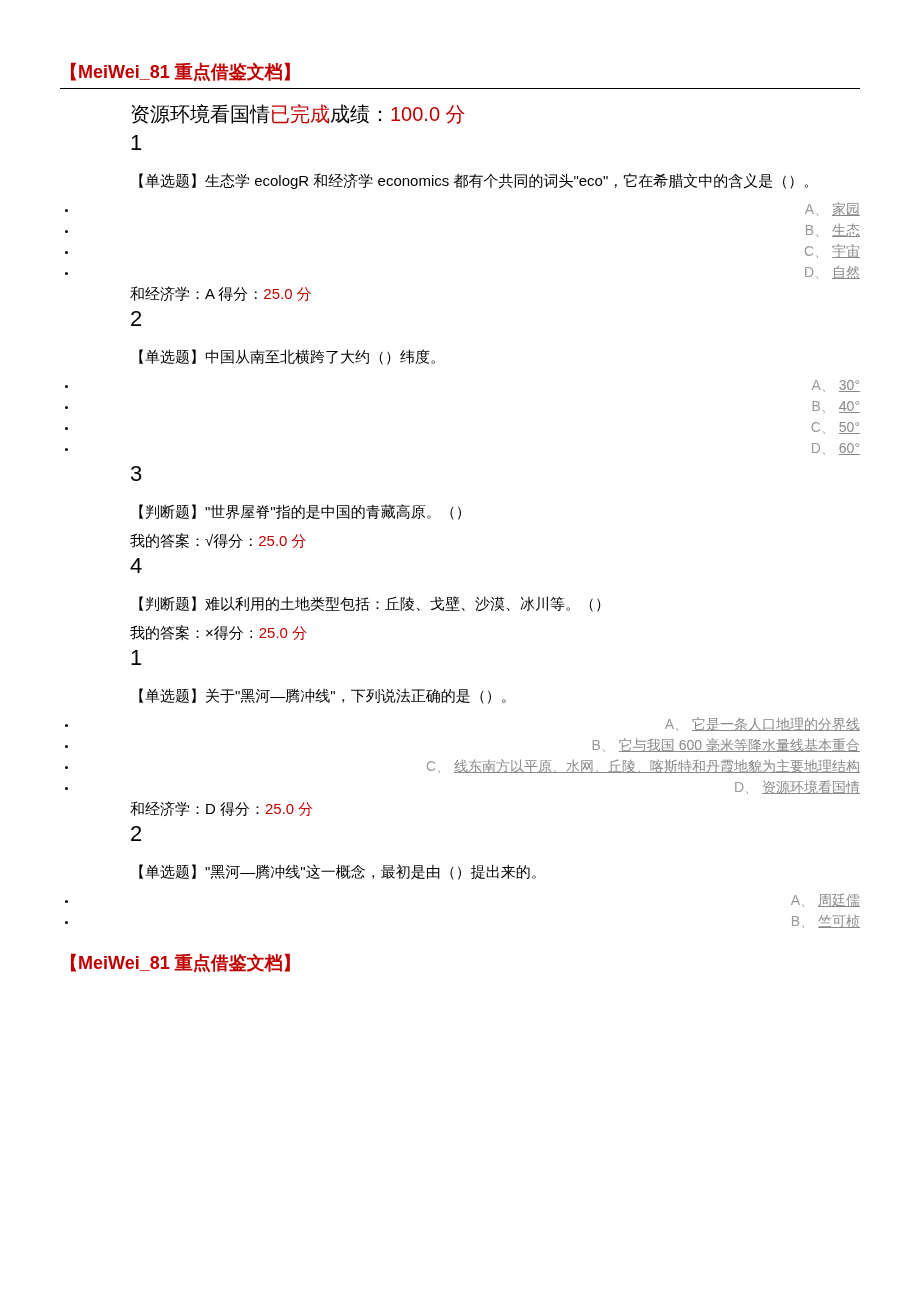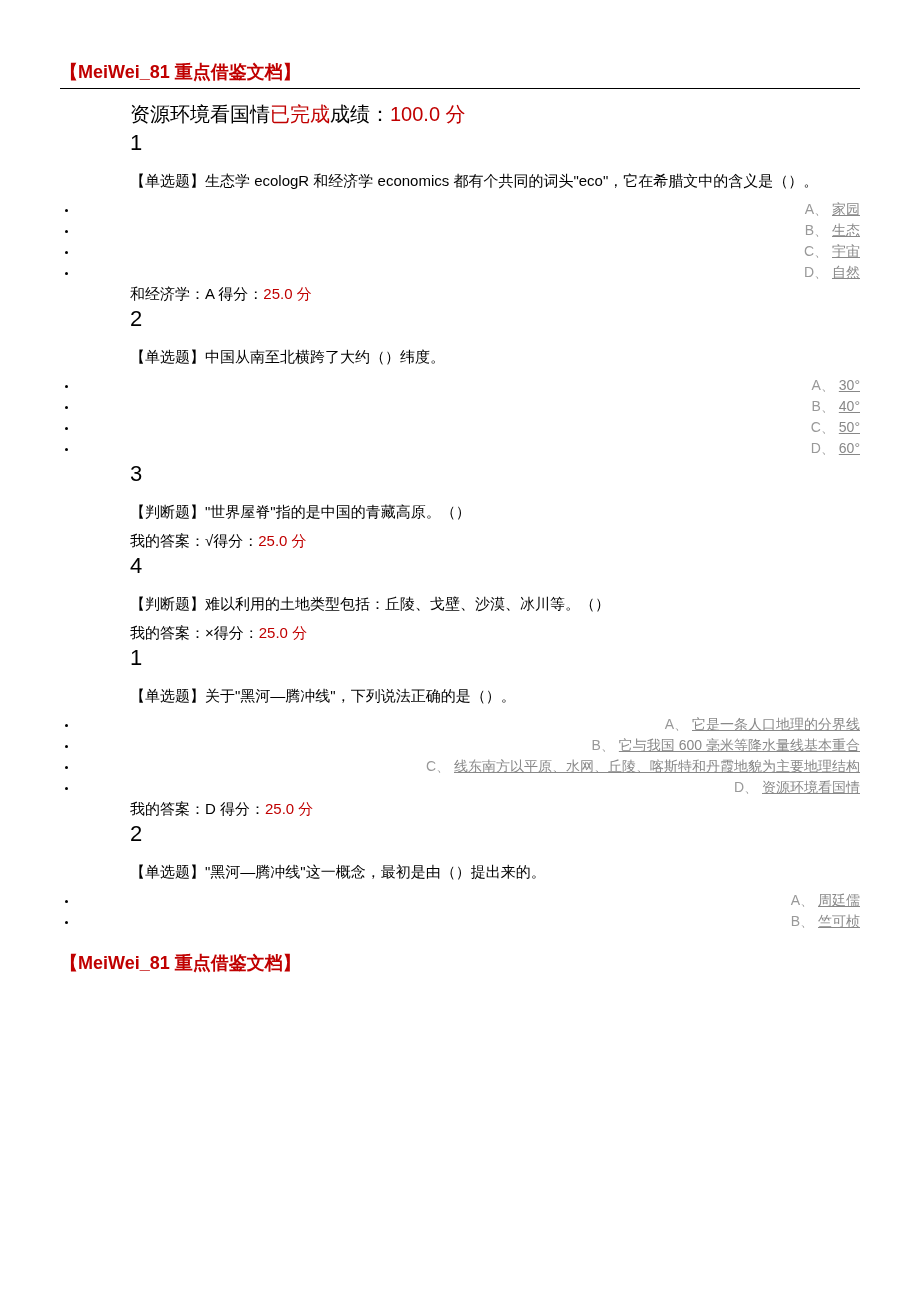--- a/index.html
+++ b/index.html
@@ -107,21 +107,21 @@
       <div class="qtext">【判断题】难以利用的土地类型包括：丘陵、戈壁、沙漠、冰川等。（）</div>
       <div class="ans-line"><span>我的答案：×得分：</span><span class="red">25.0 分</span></div>
       <div class="qnum">1</div>
       <div class="qtext">【单选题】关于"黑河—腾冲线"，下列说法正确的是（）。</div>
       <ul class="opts">
         <li><span class="opt-inner"><span class="opt-letter">A、</span><span class="opt-text">它是一条人口地理的分界线</span></span></li>
         <li><span class="opt-inner"><span class="opt-letter">B、</span><span class="opt-text">它与我国 600 毫米等降水量线基本重合</span></span></li>
         <li><span class="opt-inner"><span class="opt-letter">C、</span><span class="opt-text">线东南方以平原、水网、丘陵、喀斯特和丹霞地貌为主要地理结构</span></span></li>
         <li><span class="opt-inner"><span class="opt-letter">D、</span><span class="opt-text">资源环境看国情</span></span></li>
       </ul>
-      <div class="ans-line"><span>我的答案：D 得分：</span><span class="red">25.0 分</span></div>
+      <div class="ans-line"><span>和经济学：D 得分：</span><span class="red">25.0 分</span></div>
       <div class="qnum">2</div>
       <div class="qtext">【单选题】"黑河—腾冲线"这一概念，最初是由（）提出来的。</div>
       <ul class="opts">
         <li><span class="opt-inner"><span class="opt-letter">A、</span><span class="opt-text">周廷儒</span></span></li>
         <li><span class="opt-inner"><span class="opt-letter">B、</span><span class="opt-text">竺可桢</span></span></li>
       </ul>
     </div>
   <div class="footer">【MeiWei_81 重点借鉴文档】</div>
 </div>
 

